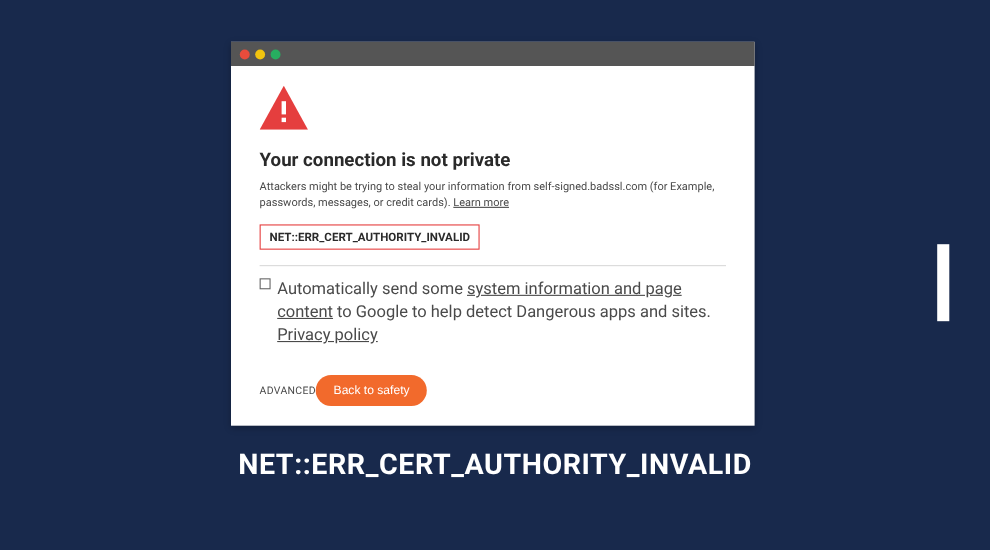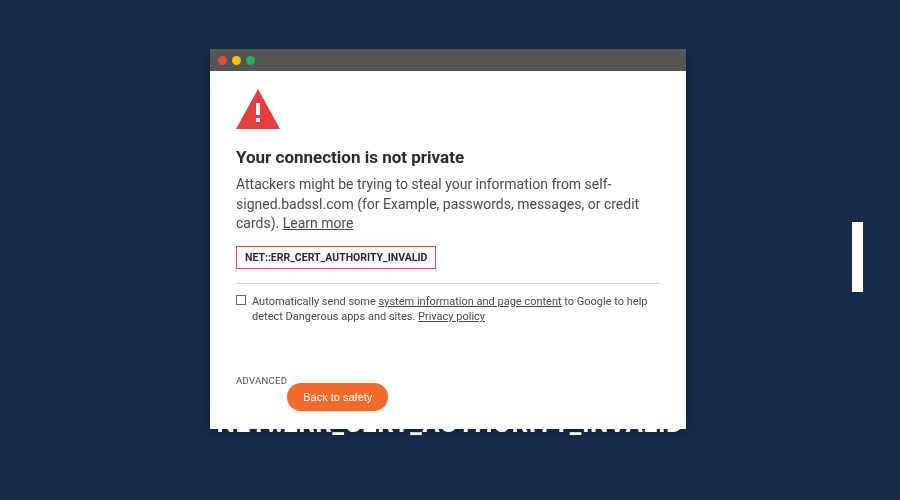--- a/index.html
+++ b/index.html
@@ -7,21 +7,21 @@
       width: 900px;
       height: 500px;
       background: #18294c;
       font-family: -apple-system, BlinkMacSystemFont, 'Segoe UI', Roboto, sans-serif;
       position: relative;
       overflow: hidden;
     }
     .window {
       position: absolute;
       left: 210px;
-      top: 49px;
+      top: 38px;
       width: 476px;
       background: #fff;
       box-shadow: 0 2px 6px rgba(0,0,0,.25);
     }
     .titlebar {
       height: 22px;
       background: #555;
       display: flex;
       align-items: center;
       padding: 0 8px;
@@ -33,40 +33,40 @@
     .dot.green { background: #27ae60; }
     .content { padding: 18px 26px 18px 26px; }
     .warn-triangle { margin-bottom: 14px; }
     .heading {
       font-size: 17px;
       font-weight: 700;
       color: #2a2a2a;
       margin-bottom: 8px;
     }
     .subtext {
-      font-size: 14px;
+      font-size: 10px;
       color: #4a4a4a;
       line-height: 1.4;
       margin-bottom: 12px;
     }
     .subtext .learn { text-decoration: underline; cursor: pointer; }
     .err-box {
       border: 1px solid #e53e3e;
       padding: 4px 8px;
       font-size: 10.5px;
       font-weight: 700;
       color: #2a2a2a;
       display: inline-block;
       margin-bottom: 8px;
     }
     .divider { border: none; border-top: 1px solid #d9d9d9; margin: 6px 0 10px; }
     .consent {
       display: flex;
       gap: 6px;
-      font-size: 11px;
+      font-size: 15px;
       color: #4a4a4a;
       line-height: 1.4;
       margin-bottom: 26px;
     }
     .checkbox {
       width: 10px; height: 10px;
       border: 1px solid #666;
       flex-shrink: 0;
       margin-top: 1px;
       cursor: pointer;
@@ -80,21 +80,20 @@
       cursor: pointer;
     }
     .safety-btn {
       background: #f26a2c;
       color: #fff;
       border: none;
       padding: 8px 16px;
       font-size: 11px;
       border-radius: 14px;
       cursor: pointer;
-      margin-top: 32px;
     }
     .caption {
       position: absolute;
       top: 408px;
       left: 0; right: 0;
       text-align: center;
       color: #fff;
       font-size: 26px;
       font-weight: 700;
       letter-spacing: .5px;

